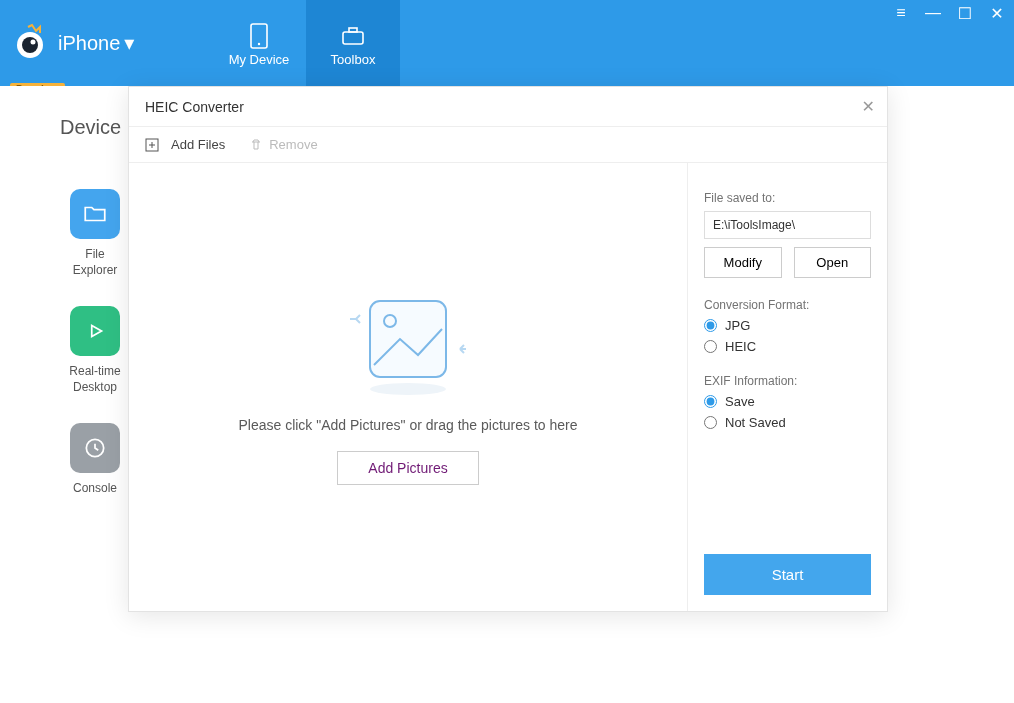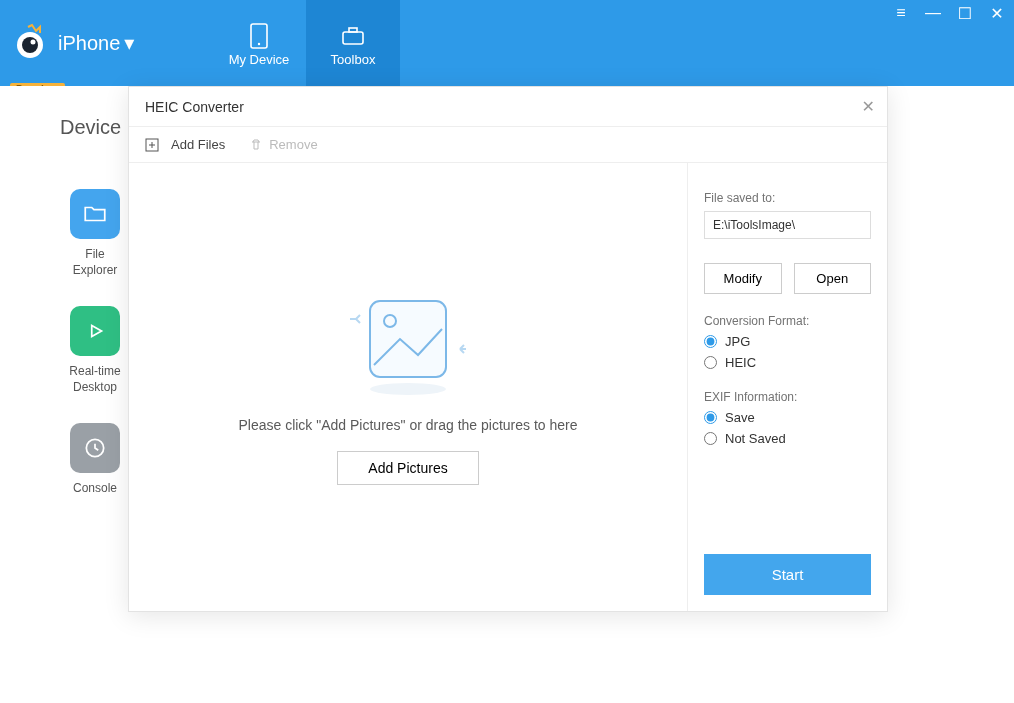--- a/index.html
+++ b/index.html
@@ -104,34 +104,34 @@
 .modal-body { flex: 1; display: flex; }
 .drop-area {
   flex: 1;
   display: flex; flex-direction: column; align-items: center; justify-content: center;
   gap: 18px;
 }
 .drop-illus { width: 140px; height: 110px; position: relative; }
 .drop-msg { font-size: 14px; color: #5a5a5a; }
 .add-pic-btn {
   padding: 8px 30px; border: 1px solid #ccc; background: #fff;
-  font-size: 14px; color: #000000; cursor: pointer;
+  font-size: 14px; color: #701a75; cursor: pointer;
 }
 .side-panel {
   width: 200px; border-left: 1px solid #eee;
   padding: 28px 16px 16px 16px;
   display: flex; flex-direction: column; gap: 20px;
   font-size: 13px; color: #333;
 }
 .sp-label { font-size: 12px; color: #737373; }
 .sp-path {
   border: 1px solid #ddd; padding: 6px 8px; font-size: 12px; color: #333;
   margin-top: 6px;
 }
-.sp-btns { display: flex; gap: 12px; margin-top: 24px; }
+.sp-btns { display: flex; gap: 12px; margin-top: 8px; }
 .sp-btns button {
   flex: 1; padding: 7px 0; border: 1px solid #ccc; background: #fff;
   font-size: 13px; cursor: pointer;
 }
 .radio-row { display: flex; align-items: center; gap: 8px; margin-top: 6px; font-size: 13px; }
 .radio-row input { accent-color: #2e9ae8; }
 .start-btn {
   margin-top: auto;
   background: #43a6ed; color: #fff; border: none;
   padding: 12px 0; font-size: 15px; cursor: pointer;

